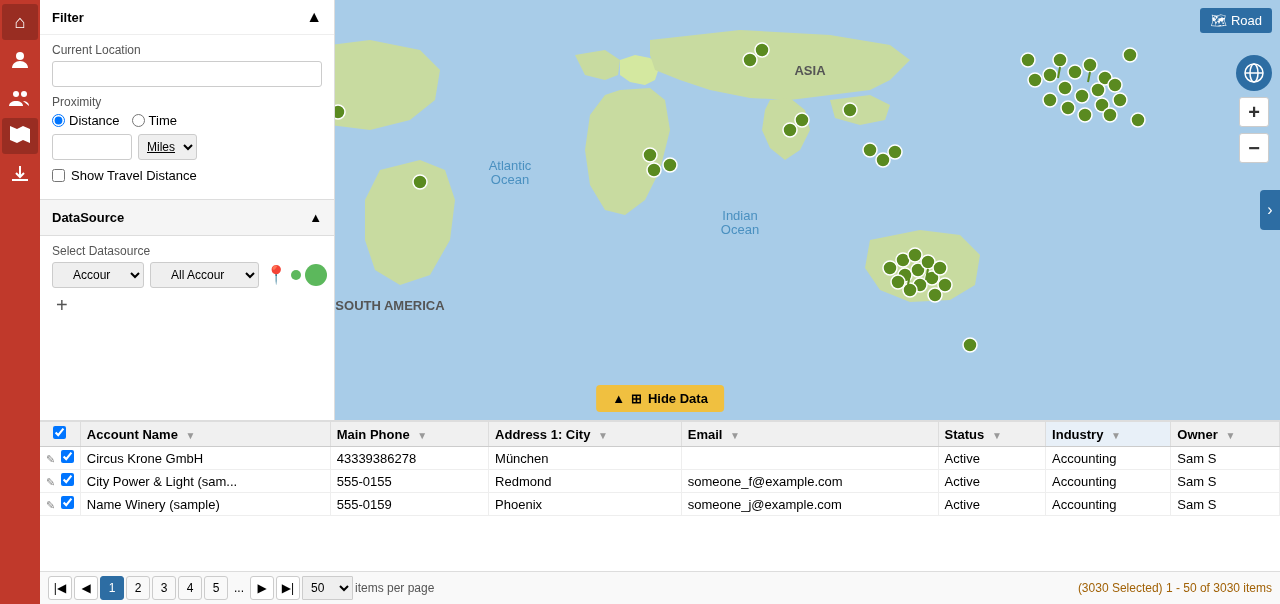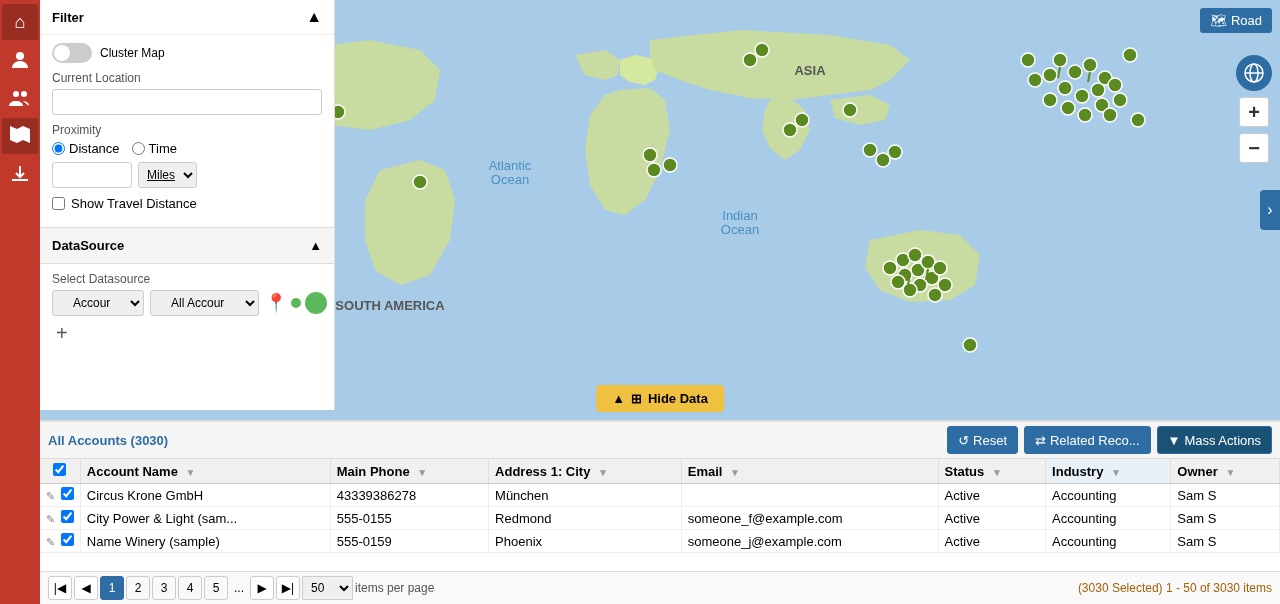--- a/index.html
+++ b/index.html
@@ -23,21 +23,21 @@
     }
     .sidebar-icon.active { background: rgba(0,0,0,0.2); }
 
     
     .filter-panel {
       position: absolute;
       left: 40px; top: 0;
       width: 295px;
       background: #fff;
       border-right: 1px solid #ddd;
-      height: 410px;
+      height: 528px;
       z-index: 5;
       overflow-y: auto;
     }
     .filter-header {
       display: flex; justify-content: space-between; align-items: center;
       padding: 8px 12px;
       font-weight: bold; font-size: 14px;
       border-bottom: 1px solid #eee;
     }
     .filter-section { padding: 8px 12px; }
@@ -240,28 +240,20 @@
   </div>
 </div>
 
 <div class="filter-panel">
   <div class="filter-header">
     <span>Filter</span>
     <span style="cursor:pointer; font-size:16px;">▲</span>
   </div>
 
   <div class="filter-section">
-    <div class="filter-row">
-      <div class="toggle-wrap">
-        <div class="toggle">
-          <div class="toggle-knob"></div>
-        </div>
-        <span class="toggle-label">Cluster Map</span>
-      </div>
-    </div>
 
     <div class="filter-row">
       <div class="filter-label">Current Location</div>
       <input class="input-field" type="text" style="">
     </div>
 
     <div class="filter-row">
       <div class="filter-label">Proximity</div>
       <div class="proximity-row">
         <label class="radio-label">
@@ -451,37 +443,20 @@
     <button class="hide-data-btn">
       <span>▲</span>
       <span>⊞</span>
       <span>Hide Data</span>
     </button>
   </div>
 </div>
 
 <div class="data-panel">
 
-  <div class="data-toolbar">
-    <span class="data-title">All Accounts (3030)</span>
-    <div class="toolbar-btns">
-      <button class="tb-btn">
-        <span>↺</span>
-        <span>Reset</span>
-      </button>
-      <button class="tb-btn">
-        <span>⇄</span>
-        <span>Related Reco...</span>
-      </button>
-      <button class="tb-btn mass">
-        <span>▼</span>
-        <span>Mass Actions</span>
-      </button>
-    </div>
-  </div>
 
   <div class="data-table">
     <table>
       <thead>
         <tr>
           <th class="cb-cell">
             <input type="checkbox" checked="" style="">
           </th>
           <th>
             <span>Account Name</span>

